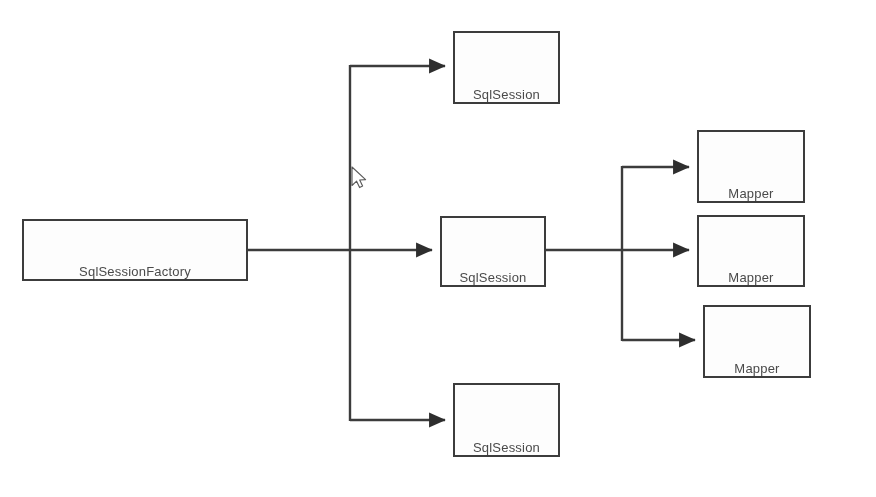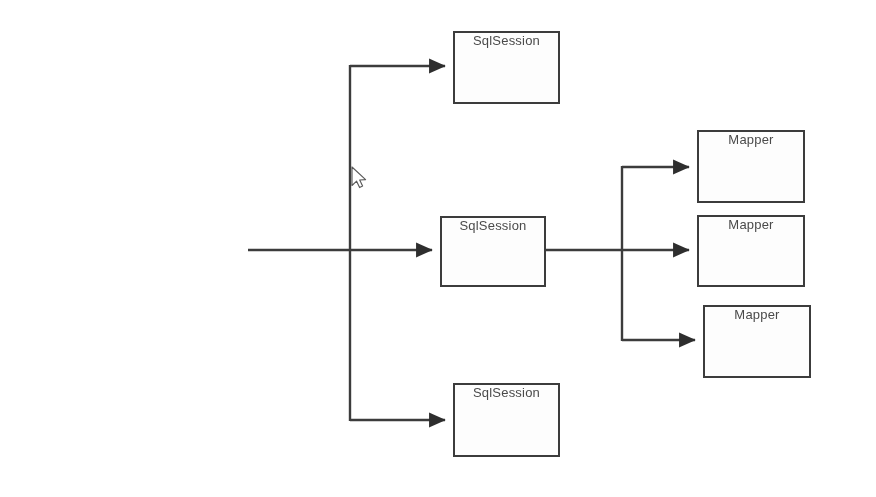--- a/index.html
+++ b/index.html
@@ -24,21 +24,21 @@
     top: 0;
     width: 876px;
     height: 497px;
   }
   .node-box {
     position: absolute;
     box-sizing: border-box;
     background: #fdfdfd;
     border: 2px solid #3c3c3c;
     display: flex;
-    align-items: flex-start;
+    align-items: flex-end;
     justify-content: center;
   }
   .node-label {
     font-family: "Liberation Sans", sans-serif;
     font-size: 13px;
     color: #4a4a4a;
     letter-spacing: 0.2px;
     white-space: nowrap;
     user-select: none;
   }
@@ -80,20 +80,23 @@
       <line x1="622" y1="166" x2="622" y2="341"></line>
 
       <line x1="622" y1="167" x2="689" y2="167" marker-end="url(#arrowhead)"></line>
 
       <line x1="622" y1="250" x2="689" y2="250" marker-end="url(#arrowhead)"></line>
 
       <line x1="622" y1="340" x2="695" y2="340" marker-end="url(#arrowhead)"></line>
     </g>
   </svg>
 
+  <div class="node-box" style="left:22px; top:219px; width:226px; height:62px;">
+    <span class="node-label">SqlSessionFactory</span>
+  </div>
 
   <div class="node-box" style="left:453px; top:31px; width:107px; height:73px;">
     <span class="node-label">SqlSession</span>
   </div>
 
   <div class="node-box" style="left:440px; top:216px; width:106px; height:71px;">
     <span class="node-label">SqlSession</span>
   </div>
 
   <div class="node-box" style="left:453px; top:383px; width:107px; height:74px;">

